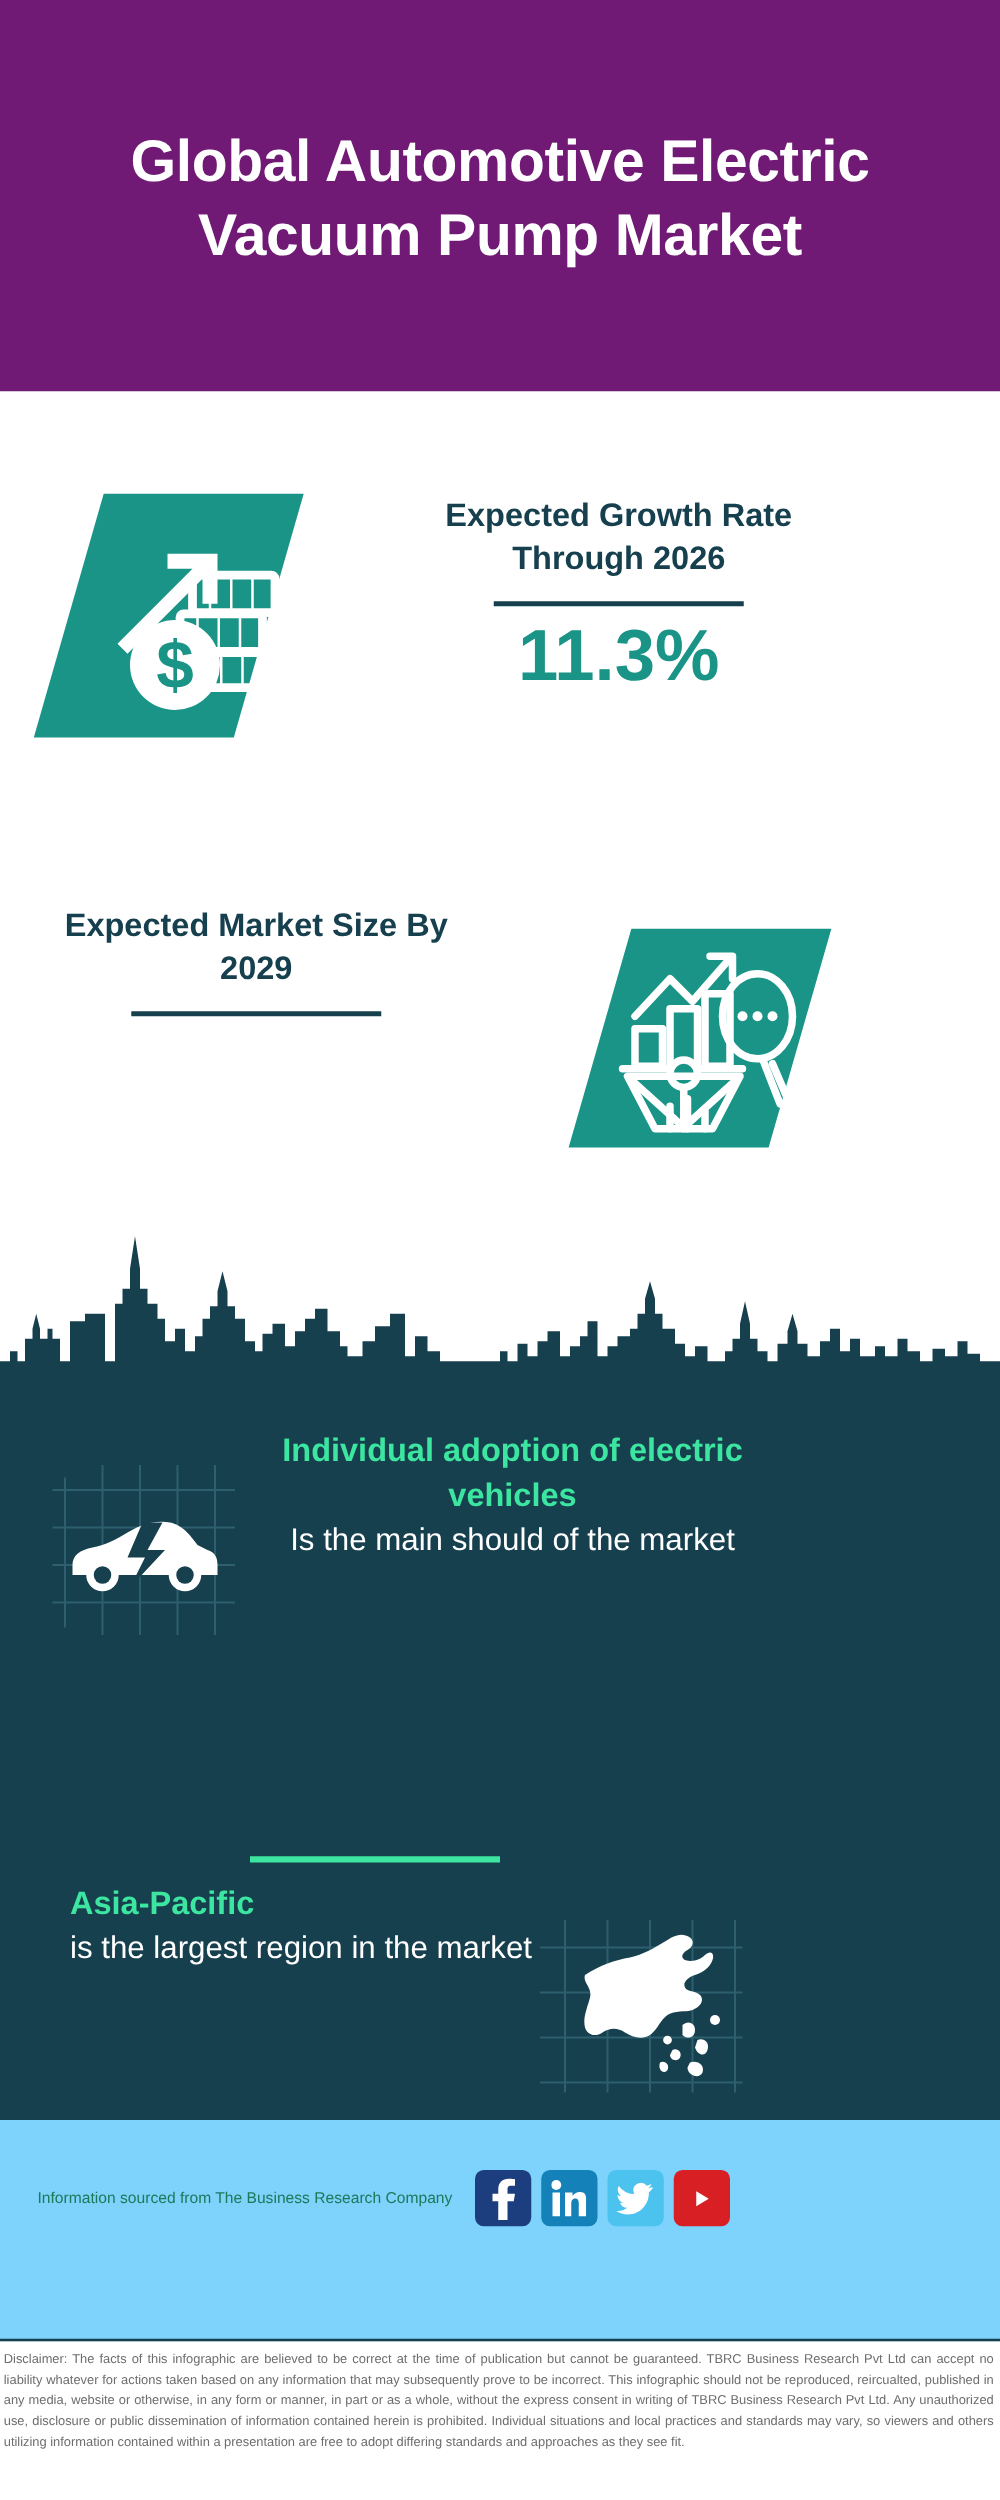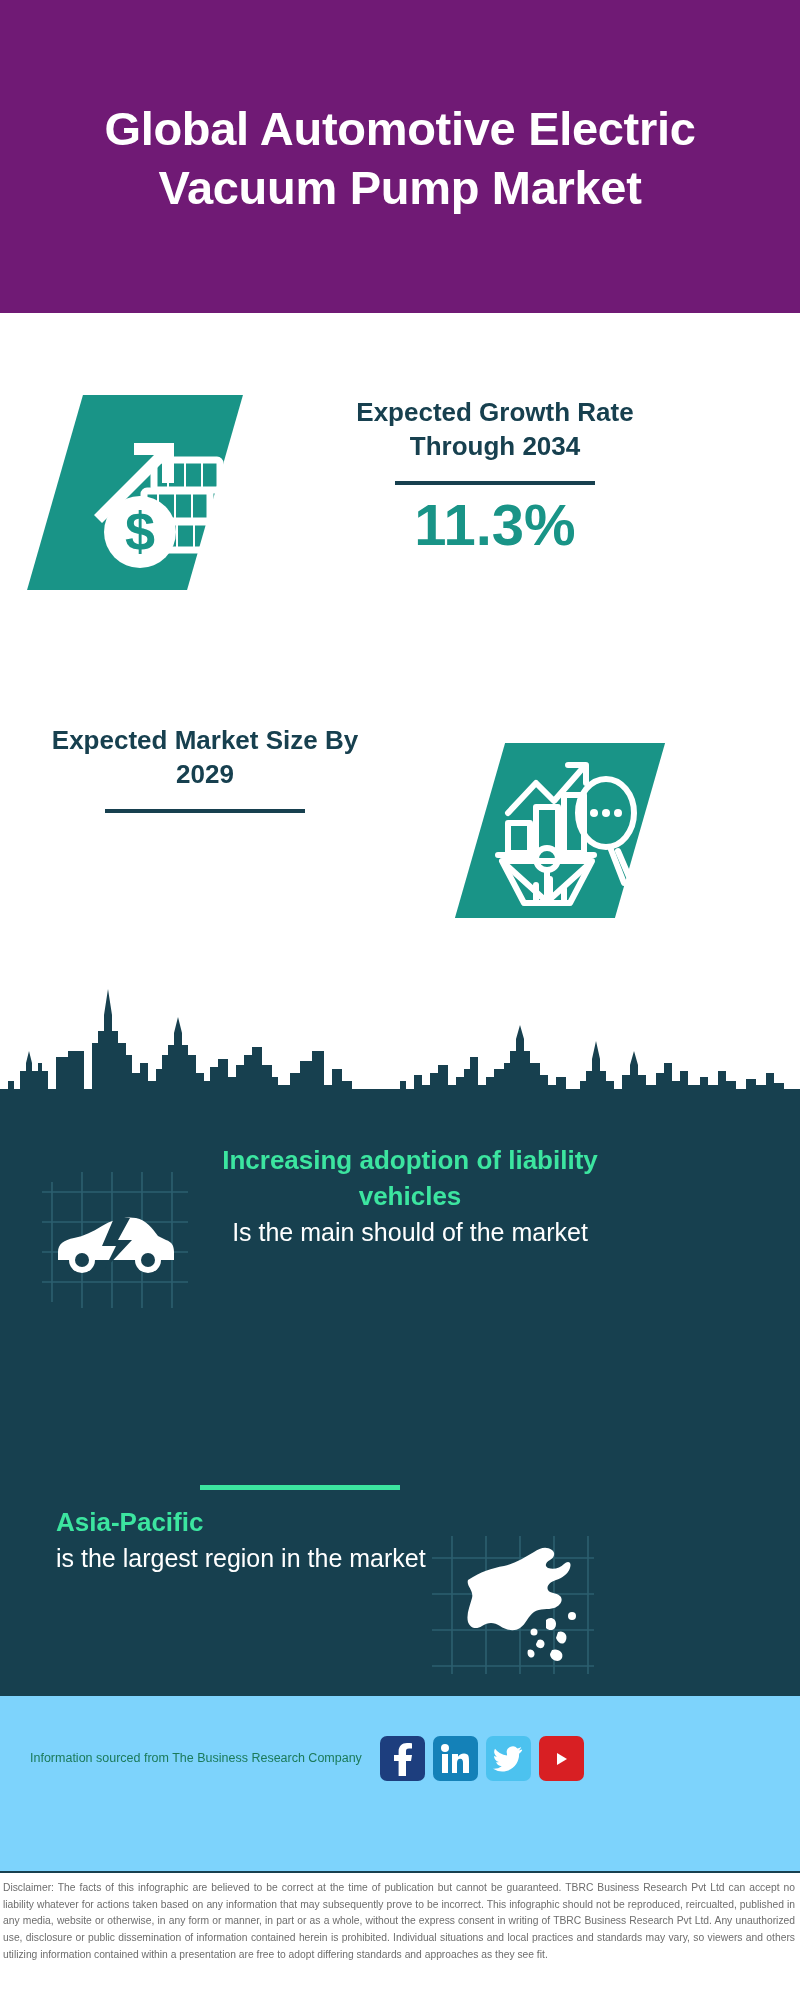--- a/index.html
+++ b/index.html
@@ -165,21 +165,21 @@
           <rect x="100" y="117" width="58" height="28" rx="3" fill="none" stroke="#ffffff" stroke-width="7"></rect>
           <rect x="114" y="117" width="2" height="28"></rect>
           <rect x="131" y="117" width="2" height="28"></rect>
 
           <circle cx="78" cy="127" r="36"></circle>
           <text x="78" y="145" font-size="54" font-weight="bold" text-anchor="middle" fill="#199487" font-family="Liberation Sans, sans-serif">$</text>
         </g>
       </svg>
     </div>
     <div class="stat1-text">
-      <div class="stat-label">Expected Growth Rate Through 2034</div>
+      <div class="stat-label">Expected Growth Rate Through 2026</div>
       <div class="divider-dark"></div>
       <div class="stat-value">11.3%</div>
     </div>
   </div>
 
   <div class="stat2">
     <div class="stat2-text">
       <div class="stat-label">Expected Market Size By 2029</div>
       <div class="divider-dark"></div>
     </div>
@@ -249,21 +249,21 @@
           <circle cx="108" cy="100" r="13"></circle>
         </g>
         <g fill="#17404f">
           <circle cx="42" cy="100" r="7"></circle>
           <circle cx="108" cy="100" r="7"></circle>
         </g>
         <path d="M74 58 L62 86 L76 86 L64 110 L92 80 L78 80 L90 58 Z" fill="#17404f"></path>
       </svg>
     </div>
     <div class="driver-text">
-      <div class="hl-green">Increasing adoption of liability vehicles</div>
+      <div class="hl-green">Individual adoption of electric vehicles</div>
       <div class="white-text">Is the main should of the market</div>
     </div>
   </div>
 
   <div class="divider-green"></div>
 
   <div class="region-row">
     <div class="region-text">
       <div class="hl-green">Asia-Pacific</div>
       <div class="white-text">is the largest region in the market</div>

